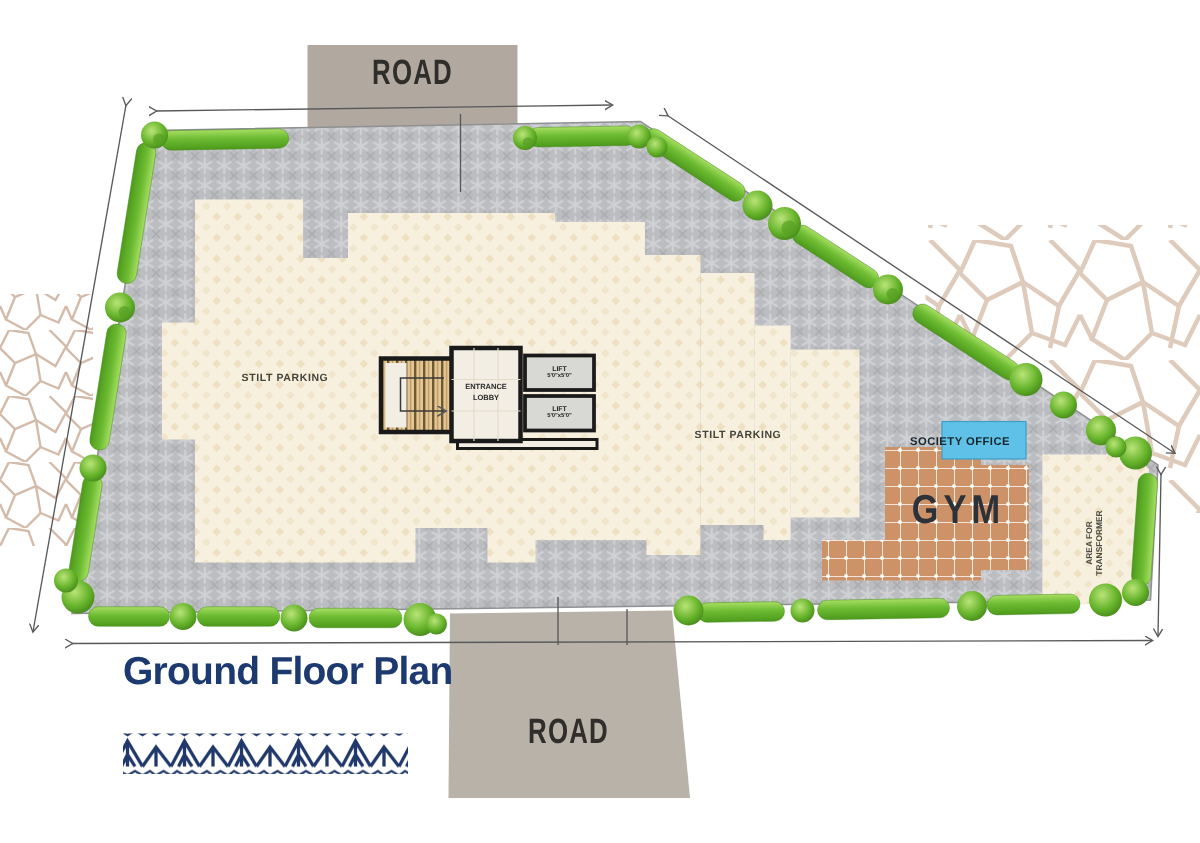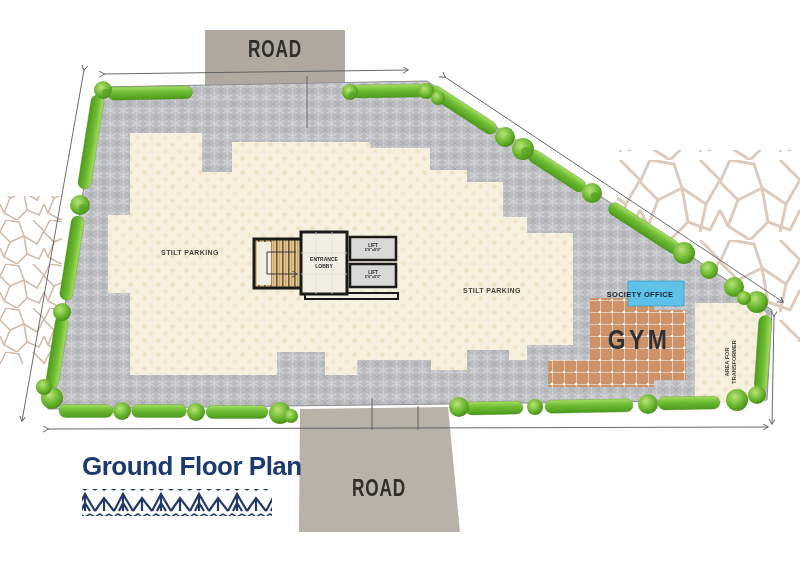--- a/index.html
+++ b/index.html
@@ -12,21 +12,21 @@
             transform:translate(-50%,-50%) scale(0.82,1.12);}
   .stilt-lbl{font-size:7px;color:#45443a;width:64px;letter-spacing:.4px;line-height:1.35;}
   .lobby-lbl{font-size:5px;color:#2b2b2b;width:40px;line-height:1.3;}
   .lift-lbl{font-size:4.6px;color:#1e1e1e;width:46px;line-height:1.15;}
   .lift-lbl .sz{display:block;font-size:3.9px;font-weight:bold;}
   .society-lbl{font-size:7.5px;color:#15262c;white-space:nowrap;letter-spacing:.3px;}
   .gym-lbl{font-size:27px;color:#2c3238;letter-spacing:4px;
            transform:translate(-50%,-50%) scale(0.85,1);}
   .transformer-lbl{font-size:5.6px;color:#4a4a40;width:60px;line-height:1.3;
                    transform:translate(-50%,-50%) rotate(-90deg);}
-  .title-lbl{position:absolute;left:82px;top:451px;font-weight:bold;font-size:26px;
+  .title-lbl{position:absolute;left:82px;top:432px;font-weight:bold;font-size:26px;
              letter-spacing:-0.5px;color:#1d3a70;transform:none;text-align:left;}
 </style>
 </head>
 <body>
 
 <div class="stage">
 <svg width="800" height="562" viewBox="0 0 800 562">
   <defs>
     <pattern id="pav" width="13" height="13" patternUnits="userSpaceOnUse">
       <rect width="13" height="13" fill="#bcbdc0"></rect>

